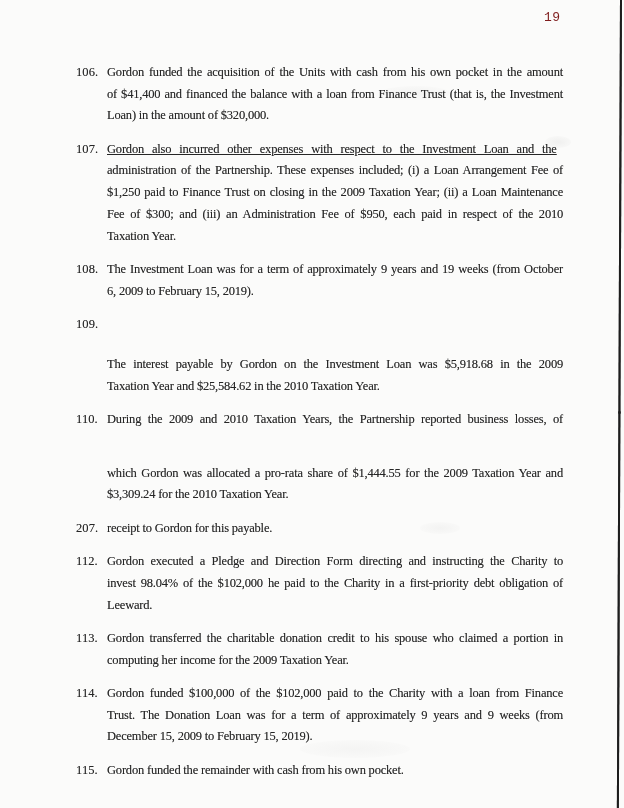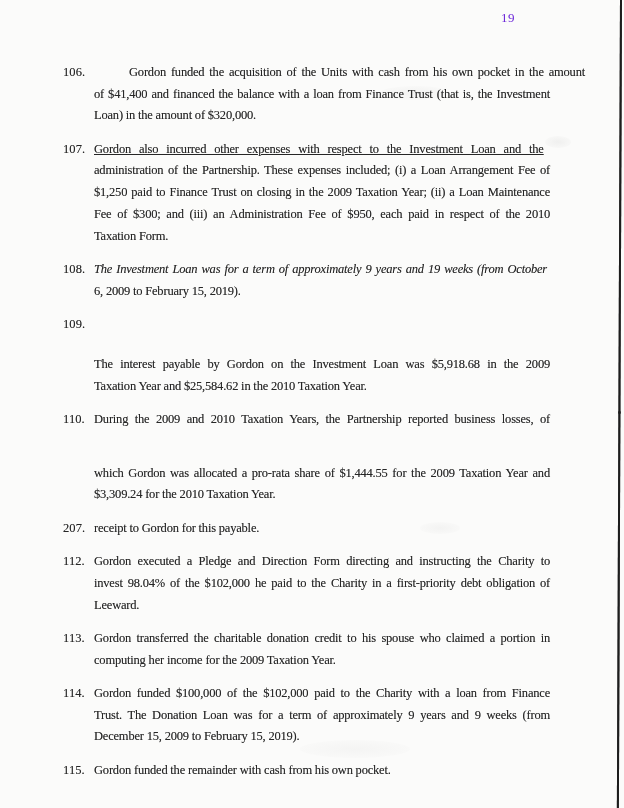--- a/index.html
+++ b/index.html
@@ -11,30 +11,30 @@
     position: relative;
     width: 624px;
     height: 808px;
     overflow: hidden;
     background: var(--paper, #fbfbfa);
     font-family: "Liberation Serif", "DejaVu Serif", serif;
     color: var(--ink, #262626);
   }
   .page-number {
     position: absolute;
-    left: 501px;
+    left: 544px;
     top: 10px;
-    font-family: Liberation Serif, serif;
+    font-family: Liberation Mono, monospace;
     font-size: 13px;
     letter-spacing: 0.5px;
-    color: #6d28d9;
+    color: #7f1d1d;
   }
   .content {
     position: absolute;
-    left: 63px;
+    left: 76px;
     top: 62px;
     width: 487px;
   }
   .para {
     display: flex;
     align-items: flex-start;
     margin: 0 0 11.7px 0;
   }
   .pnum {
     flex: 0 0 31px;
@@ -92,41 +92,41 @@
 </head>
 <body>
 
 <div class="page">
   <div class="page-number">19</div>
 
   <div class="content" id="paras">
   <div class="para">
     <span class="pnum">106.</span>
     <div class="ptext">
-          <div class="line" style="word-spacing: 1.99px; margin-left: 35px;"><span>Gordon funded the acquisition of the Units with cash from his own pocket in the amount</span></div>
+          <div class="line" style="word-spacing: 1.99px;"><span>Gordon funded the acquisition of the Units with cash from his own pocket in the amount</span></div>
           <div class="line" style="word-spacing: 1.18px;"><span>of $41,400 and financed the balance with a loan from Finance Trust (that is, the Investment</span></div>
           <div class="line last"><span>Loan) in the amount of $320,000.</span></div>
         </div>
   </div>
 
   <div class="para">
     <span class="pnum">107.</span>
     <div class="ptext">
           <div class="line" style="word-spacing: 5px; text-decoration: underline;"><span>Gordon also incurred other expenses with respect to the Investment Loan and the</span></div>
           <div class="line" style="word-spacing: 1.7px;"><span>administration of the Partnership. These expenses included; (i) a Loan Arrangement Fee of</span></div>
           <div class="line" style="word-spacing: 1.15px;"><span>$1,250 paid to Finance Trust on closing in the 2009 Taxation Year; (ii) a Loan Maintenance</span></div>
           <div class="line" style="word-spacing: 2.87px;"><span>Fee of $300; and (iii) an Administration Fee of $950, each paid in respect of the 2010</span></div>
-          <div class="line last"><span>Taxation Form.</span></div>
+          <div class="line last"><span>Taxation Year.</span></div>
         </div>
   </div>
 
   <div class="para">
     <span class="pnum">108.</span>
     <div class="ptext">
-          <div class="line" style="word-spacing: 1.16px; font-style: italic;"><span>The Investment Loan was for a term of approximately 9 years and 19 weeks (from October</span></div>
+          <div class="line" style="word-spacing: 1.16px;"><span>The Investment Loan was for a term of approximately 9 years and 19 weeks (from October</span></div>
           <div class="line last"><span>6, 2009 to February 15, 2019).</span></div>
         </div>
   </div>
 
   <div class="para">
     <span class="pnum">109.</span>
     <div class="ptext">
           <div class="line" style="word-spacing: 4.38px; margin-top: 40px;"><span>The interest payable by Gordon on the Investment Loan was $5,918.68 in the 2009</span></div>
           <div class="line last"><span>Taxation Year and $25,584.62 in the 2010 Taxation Year.</span></div>
         </div>

